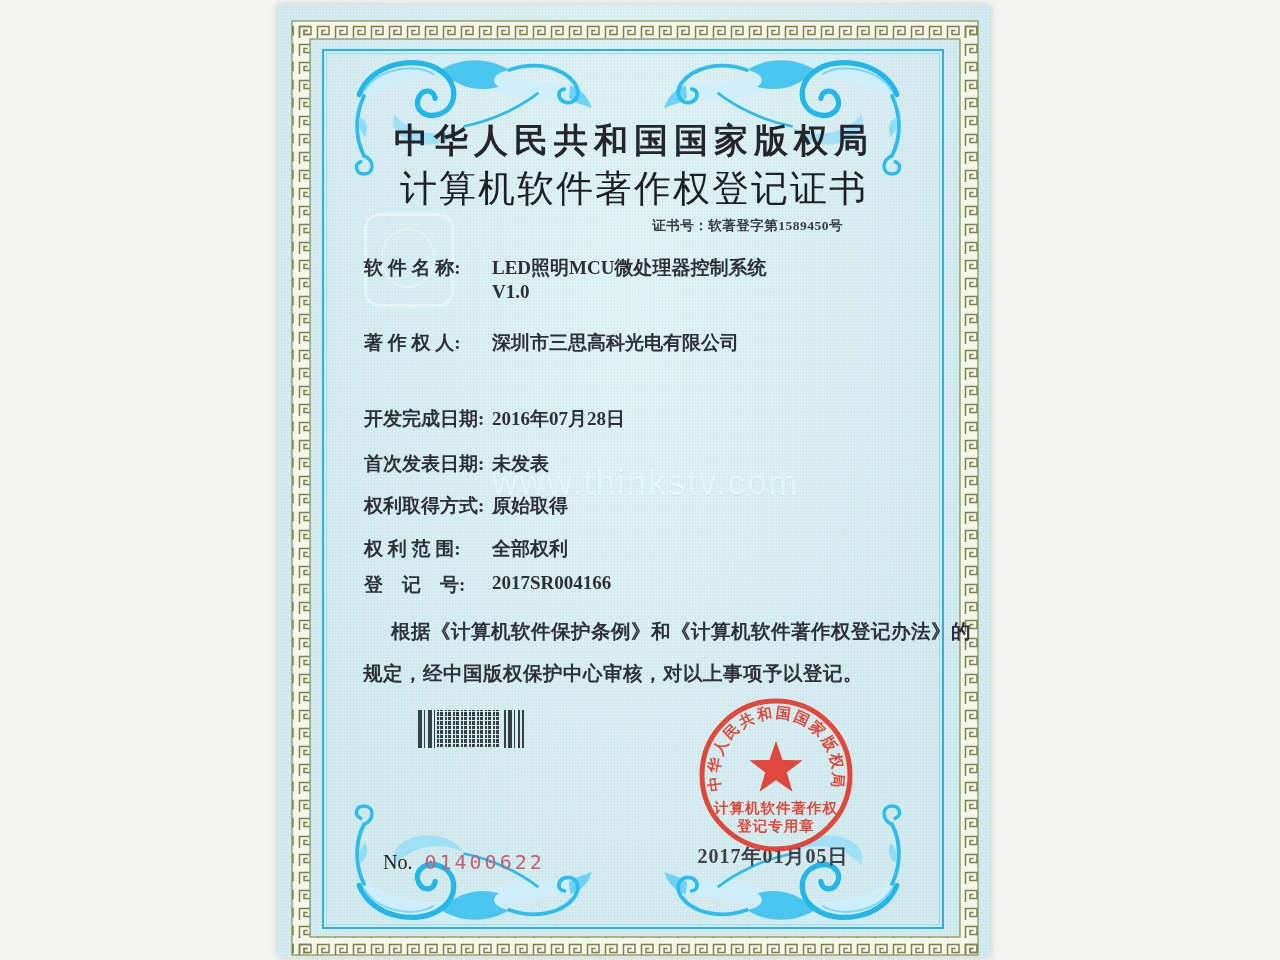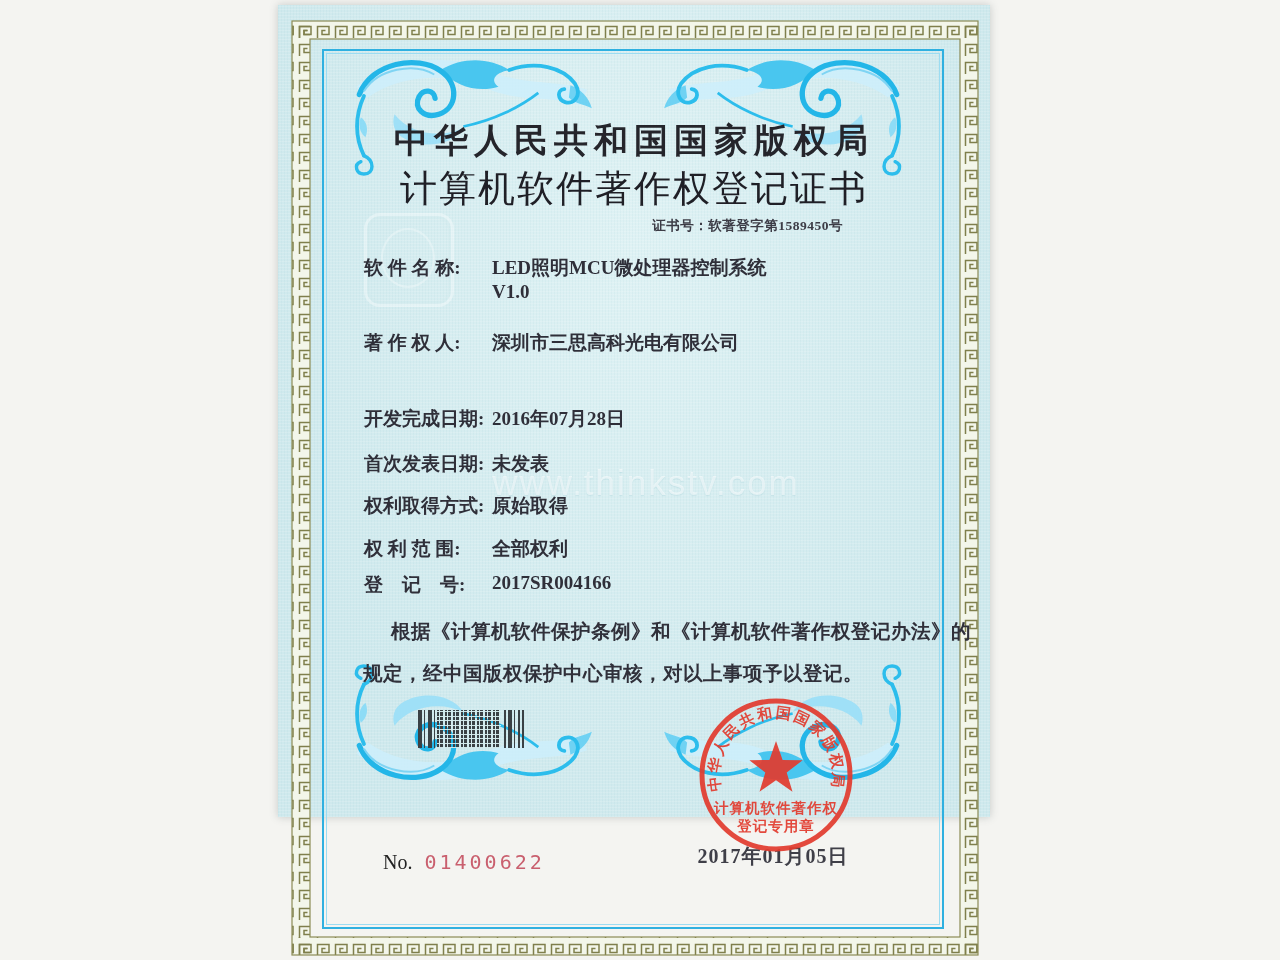--- a/index.html
+++ b/index.html
@@ -2,21 +2,21 @@
 <html><head>
 <meta charset="utf-8">
 <style>
   html,body{margin:0;padding:0;}
   body{
     width:1280px;height:960px;overflow:hidden;
     background:#f4f4f1;
     font-family:"Liberation Serif","DejaVu Serif",serif;
   }
   .page{
-    position:absolute;left:278px;top:5px;width:712px;height:812px;
+    position:absolute;left:278px;top:5px;width:712px;height:952px;
     background-color:#d6edf0;
     background-image:
       repeating-linear-gradient(0deg, rgba(255,255,255,.14) 0 1px, rgba(0,0,0,0) 1px 3px),
       repeating-linear-gradient(90deg, rgba(120,185,195,.07) 0 1px, rgba(0,0,0,0) 1px 3px),
       radial-gradient(ellipse at 50% 30%, #dff2f4 0%, #cfe9ed 75%);
     box-shadow:0 0 8px rgba(60,70,75,.25);
   }
   .border-svg{position:absolute;left:0;top:0;}
   .inner-line{
     position:absolute;left:44px;top:44px;width:618px;height:876px;

